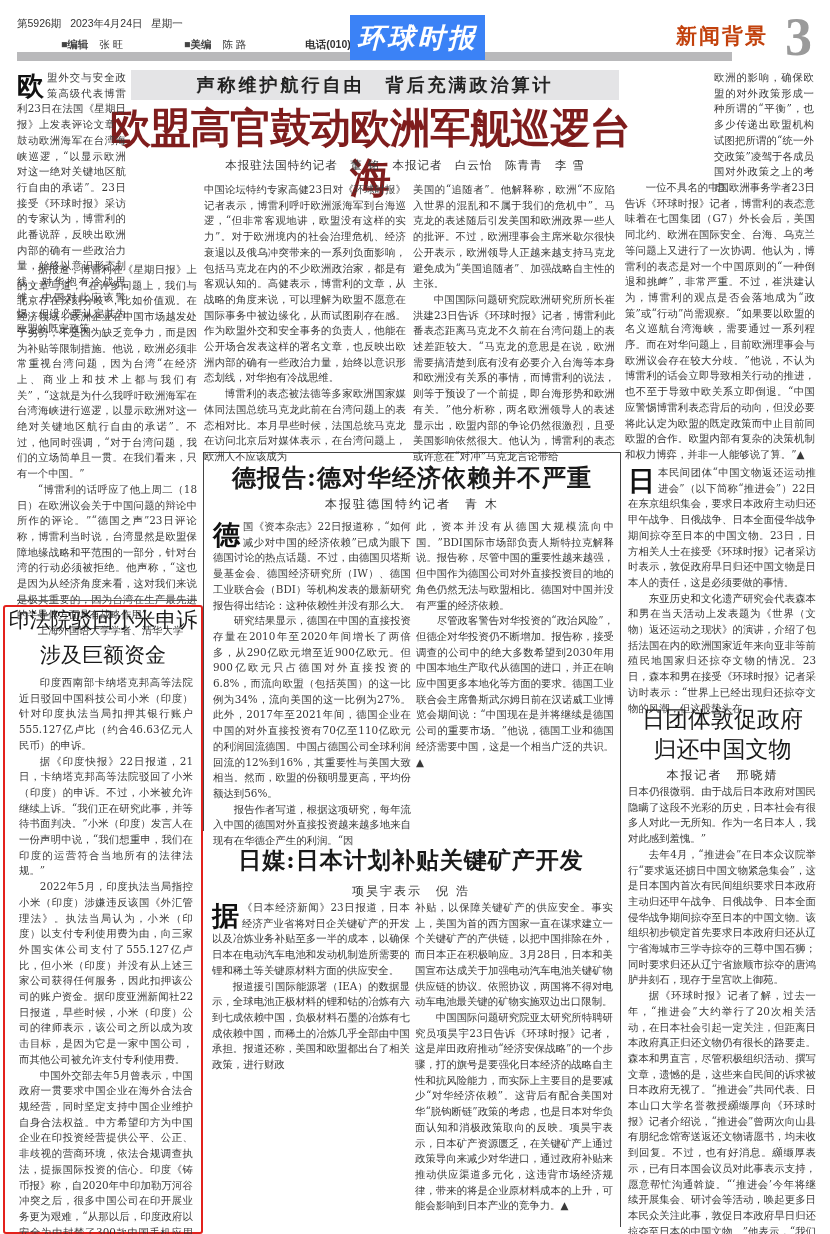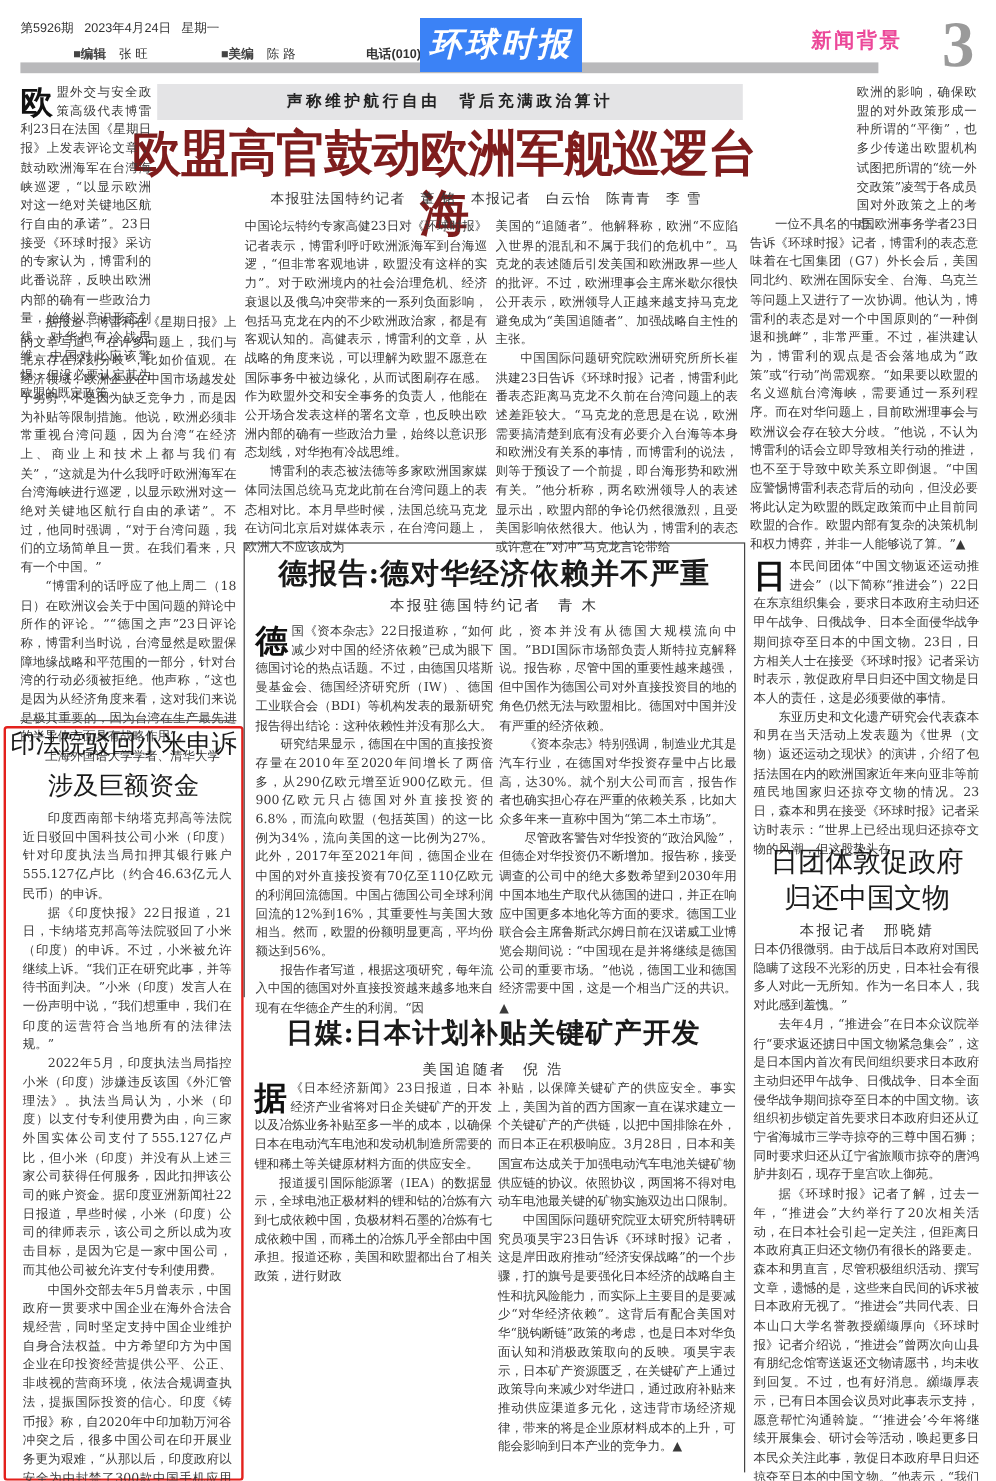--- a/index.html
+++ b/index.html
@@ -4,28 +4,28 @@
 <style>
   html,body{margin:0;padding:0;background:#fff;}
   body{width:830px;height:1234px;position:relative;overflow:hidden;
        font-family:"DejaVu Serif","Liberation Serif",serif;color:#2a2a2a;}
   .abs{position:absolute;}
   .meta{font-family:"Liberation Sans","DejaVu Sans",sans-serif;font-size:10.5px;color:#333;}
   .meta b{font-weight:bold;padding-left:44px;}
   .gray-bar{background:#b9b9bb;height:9px;}
   .masthead{background:#3b82f6;color:#fff;font-family:"DejaVu Serif",serif;font-size:27px;
             font-weight:bold;letter-spacing:3px;text-align:center;line-height:40px;font-style:italic;}
-  .section-title{font-family:"DejaVu Serif",serif;font-weight:bold;font-size:17px;color:#ec4899;letter-spacing:2px;}
+  .section-title{font-family:"DejaVu Serif",serif;font-weight:bold;font-size:21px;color:#c2410c;letter-spacing:2px;}
   .section-num{font-family:"Liberation Serif",serif;font-size:54px;color:#9a9a9a;font-weight:bold;line-height:54px;}
   .txt{font-size:10.4px;line-height:15.7px;text-align:justify;color:#3a3a3a;}
   .txt p{margin:0;text-indent:2em;}
   .txt p.noindent{text-indent:0;}
   .dropcap{float:left;font-family:"DejaVu Sans",sans-serif;font-weight:bold;font-size:27px;line-height:30px;
            margin:1px 3px 0 0;color:#111;}
-  .kicker{background:#e4e4e6;font-family:"DejaVu Serif",serif;font-weight:bold;font-size:13px;letter-spacing:3px;
+  .kicker{background:#e4e4e6;font-family:"DejaVu Serif",serif;font-weight:bold;font-size:18px;letter-spacing:3px;
           text-align:center;line-height:30px;color:#222;}
   .mainhead{font-family:"DejaVu Sans",sans-serif;font-weight:900;font-size:41px;letter-spacing:-1px;color:#7f1d1d;
             text-align:center;line-height:50px;}
   .byline{font-size:12px;letter-spacing:2px;color:#333;text-align:center;}
   .box{border:1px solid #444;}
   .redbox{border:2.5px solid #e3211c;border-radius:3px;}
   .h2{font-family:"DejaVu Serif",serif;font-weight:bold;font-size:23px;color:#1a1a1a;text-align:center;letter-spacing:1px;}
   .h2sans{font-family:"DejaVu Sans",sans-serif;font-size:20px;color:#1a1a1a;text-align:center;line-height:27px;}
   .rule{background:#555;height:1px;}
 </style>
@@ -94,28 +94,27 @@
 <div class="abs box" style="left:203px;top:452px;width:416px;height:378px;border-right:none;border-bottom:none;">
   <div class="h2" style="margin-top:9px;font-size:24px;">德报告:德对华经济依赖并不严重</div>
   <div class="byline" style="margin-top:2px;">本报驻德国特约记者　青 木</div>
   <div class="txt" style="position:absolute;left:9px;top:66px;width:198px;">
     <p class="noindent"><span class="dropcap">德</span><span>国《资本杂志》22日报道称，“如何减少对中国的经济依赖”已成为眼下德国讨论的热点话题。不过，由德国贝塔斯曼基金会、德国经济研究所（IW）、德国工业联合会（BDI）等机构发表的最新研究报告得出结论：这种依赖性并没有那么大。</span></p>
     <p>研究结果显示，德国在中国的直接投资存量在2010年至2020年间增长了两倍多，从290亿欧元增至近900亿欧元。但900亿欧元只占德国对外直接投资的6.8%，而流向欧盟（包括英国）的这一比例为34%，流向美国的这一比例为27%。此外，2017年至2021年间，德国企业在中国的对外直接投资有70亿至110亿欧元的利润回流德国。中国占德国公司全球利润回流的12%到16%，其重要性与美国大致相当。然而，欧盟的份额明显更高，平均份额达到56%。</p>
     <p>报告作者写道，根据这项研究，每年流入中国的德国对外直接投资越来越多地来自现有在华德企产生的利润。“因</p>
   </div>
   <div class="txt" style="position:absolute;left:212px;top:66px;width:198px;">
     <p class="noindent">此，资本并没有从德国大规模流向中国。”BDI国际市场部负责人斯特拉克解释说。报告称，尽管中国的重要性越来越强，但中国作为德国公司对外直接投资目的地的角色仍然无法与欧盟相比。德国对中国并没有严重的经济依赖。</p>
-    <p>《资本杂志》特别强调，制造业尤其是汽车行业，在德国对华投资存量中占比最高，达30%。就个别大公司而言，报告作者也确实担心存在严重的依赖关系，比如大众多年来一直称中国为“第二本土市场”。</p>
     <p>尽管政客警告对华投资的“政治风险”，但德企对华投资仍不断增加。报告称，接受调查的公司中的绝大多数希望到2030年用中国本地生产取代从德国的进口，并正在响应中国更多本地化等方面的要求。德国工业联合会主席鲁斯武尔姆日前在汉诺威工业博览会期间说：“中国现在是并将继续是德国公司的重要市场。”他说，德国工业和德国经济需要中国，这是一个相当广泛的共识。▲</p>
   </div>
 </div>
 <div class="abs" style="left:620px;top:452px;width:1px;height:775px;background:#444;"></div>
 
 <div class="abs h2" style="left:203px;top:845px;width:416px;font-size:23px;">日媒:日本计划补贴关键矿产开发</div>
-<div class="abs byline" style="left:203px;top:883px;width:416px;">美国追随者　倪 浩</div>
+<div class="abs byline" style="left:203px;top:883px;width:416px;">项昊宇表示　倪 浩</div>
 <div class="abs txt" style="left:212px;top:900px;width:198px;">
   <p class="noindent"><span class="dropcap">据</span><span>《日本经济新闻》23日报道，日本经济产业省将对日企关键矿产的开发以及冶炼业务补贴至多一半的成本，以确保日本在电动汽车电池和发动机制造所需要的锂和稀土等关键原材料方面的供应安全。</span></p>
   <p>报道援引国际能源署（IEA）的数据显示，全球电池正极材料的锂和钴的冶炼有六到七成依赖中国，负极材料石墨的冶炼有七成依赖中国，而稀土的冶炼几乎全部由中国承担。报道还称，美国和欧盟都出台了相关政策，进行财政</p>
 </div>
 <div class="abs txt" style="left:415px;top:900px;width:198px;">
   <p class="noindent">补贴，以保障关键矿产的供应安全。事实上，美国为首的西方国家一直在谋求建立一个关键矿产的产供链，以把中国排除在外，而日本正在积极响应。3月28日，日本和美国宣布达成关于加强电动汽车电池关键矿物供应链的协议。依照协议，两国将不得对电动车电池最关键的矿物实施双边出口限制。</p>
   <p>中国国际问题研究院亚太研究所特聘研究员项昊宇23日告诉《环球时报》记者，这是岸田政府推动“经济安保战略”的一个步骤，打的旗号是要强化日本经济的战略自主性和抗风险能力，而实际上主要目的是要减少“对华经济依赖”。这背后有配合美国对华“脱钩断链”政策的考虑，也是日本对华负面认知和消极政策取向的反映。项昊宇表示，日本矿产资源匮乏，在关键矿产上通过政策导向来减少对华进口，通过政府补贴来推动供应渠道多元化，这违背市场经济规律，带来的将是企业原材料成本的上升，可能会影响到日本产业的竞争力。▲</p>
 </div>
 
 <div class="abs txt" style="left:628px;top:465px;width:188px;">

